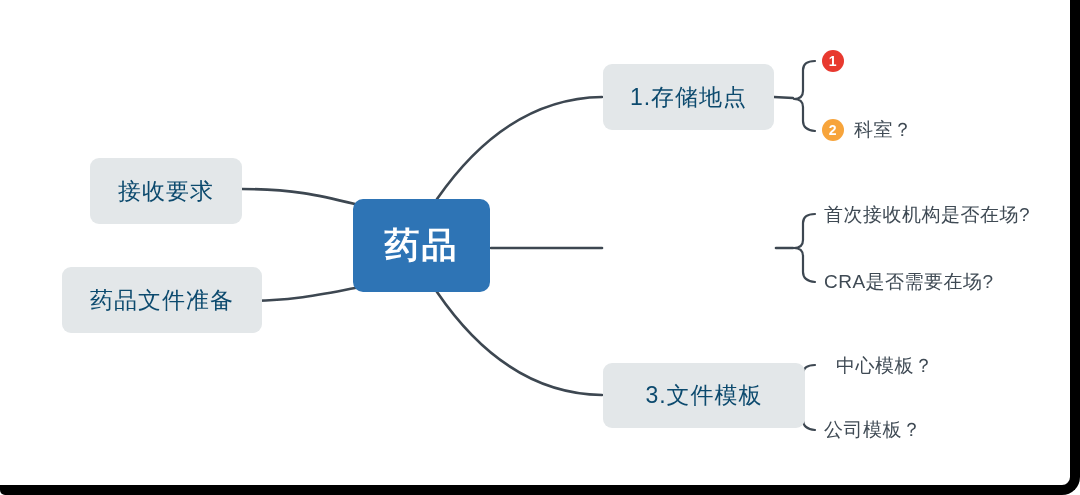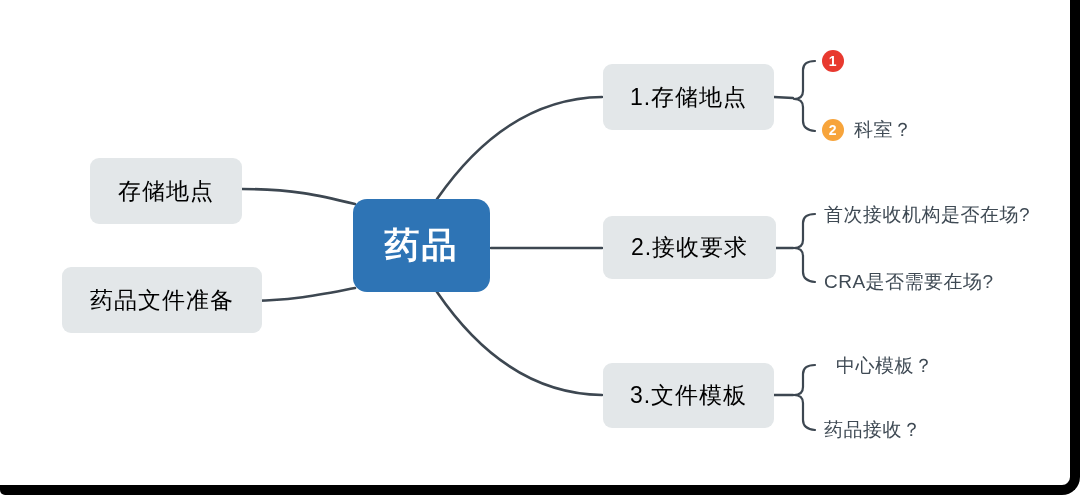--- a/index.html
+++ b/index.html
@@ -11,21 +11,21 @@
     position:absolute;inset:0;box-sizing:border-box;pointer-events:none;
     border-right:10px solid #000;border-bottom:10px solid #000;
     border-radius:0 0 18px 5px;z-index:5;
   }
   svg.wires{position:absolute;left:0;top:0;width:1080px;height:495px;z-index:1;}
   .edge{fill:none;stroke:#3d4751;stroke-width:2.6px;stroke-linecap:round;}
   .brace{fill:none;stroke:#3d4751;stroke-width:2.2px;stroke-linecap:round;stroke-linejoin:round;}
 
   .node{
     position:absolute;display:flex;align-items:center;justify-content:center;
-    background:#e3e7e9;border-radius:9px;color:#000000;font-size:23px;
+    background:#e3e7e9;border-radius:9px;color:#0c4a6e;font-size:23px;
     z-index:2;letter-spacing:1px;
   }
   .node.center{
     background:#2e74b5;color:#ffffff;font-weight:bold;font-size:35px;
     border-radius:10px;letter-spacing:2px;
   }
   .leaf{
     position:absolute;display:flex;align-items:center;gap:10px;
     transform:translateY(-50%);color:#3f4a54;font-size:19px;z-index:2;
     white-space:nowrap;letter-spacing:0.5px;
@@ -54,38 +54,35 @@
 
     <path class="edge" d="M 774,97 L 793,98"></path>
     <path class="edge" d="M 776,248 L 793,248"></path>
     <path class="edge" d="M 774,395 L 793,395"></path>
 
     <path class="brace" d="M 815,61 Q 803,61 803,70 L 803,91 Q 803,99 794,99 Q 803,99 803,107 L 803,121 Q 803,130 815,131"></path>
     <path class="brace" d="M 815,214 Q 803,214 803,223 L 803,240 Q 803,248 794,248 Q 803,248 803,256 L 803,272 Q 803,281 815,282"></path>
     <path class="brace" d="M 815,365 Q 803,365 803,374 L 803,387 Q 803,395 794,395 Q 803,395 803,403 L 803,420 Q 803,429 815,430"></path>
   </svg>
 
-  <div class="node center" style="left:353px;top:199px;width:137px;height:93px;border-radius:14px;">
+  <div class="node center" style="left:353px;top:199px;width:137px;height:93px;">
     <span>药品</span>
   </div>
 
   <div class="node" style="left:90px;top:158px;width:152px;height:66px;">
-    <span>存储地点</span>
+    <span>接收要求</span>
   </div>
   <div class="node" style="left:42px;top:267px;width:200px;height:66px;margin-left:20px;">
     <span>药品文件准备</span>
   </div>
 
   <div class="node" style="left:603px;top:64px;width:171px;height:66px;">
     <span>1.存储地点</span>
   </div>
-  <div class="node" style="left:603px;top:216px;width:173px;height:63px;">
-    <span>2.接收要求</span>
-  </div>
-  <div class="node" style="left:603px;top:363px;width:171px;height:65px;">
+  <div class="node" style="left:603px;top:363px;width:202px;height:65px;">
     <span>3.文件模板</span>
   </div>
 
   <div class="leaf" style="left:822px;top:61px;">
     <span class="badge red">1</span>
   </div>
   <div class="leaf" style="left:822px;top:130px;">
     <span class="badge orange">2</span>
     <span>科室？</span>
   </div>
@@ -94,17 +91,17 @@
     <span>首次接收机构是否在场?</span>
   </div>
   <div class="leaf" style="left:824px;top:282px;align-items:flex-end;">
     <span>CRA是否需要在场?</span>
   </div>
 
   <div class="leaf" style="left:824px;top:366px;margin-left:12px;">
     <span>中心模板？</span>
   </div>
   <div class="leaf" style="left:824px;top:430px;">
-    <span>药品接收？</span>
+    <span>公司模板？</span>
   </div>
 
   <div class="frame"></div>
 </div>
 
 </body></html>

